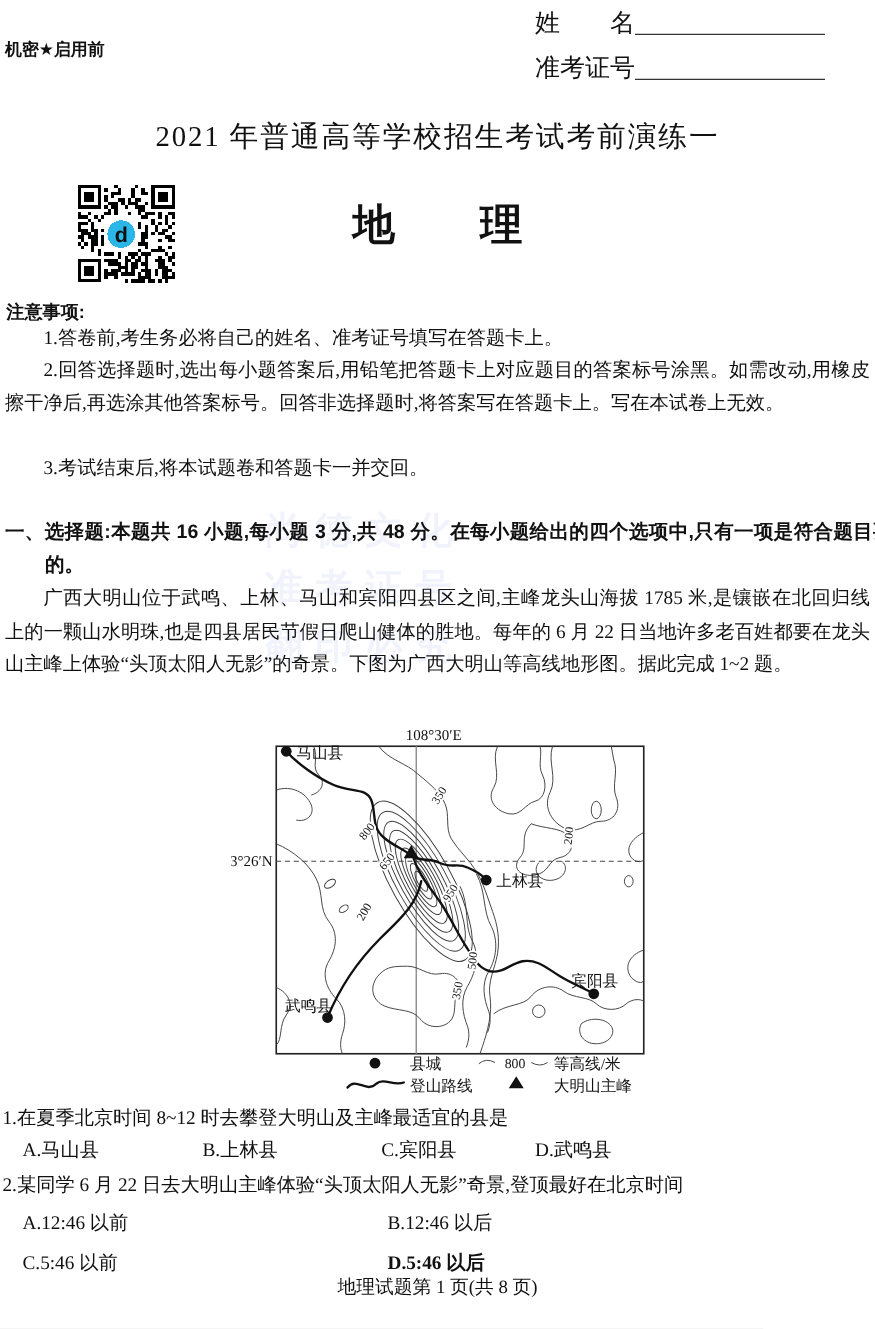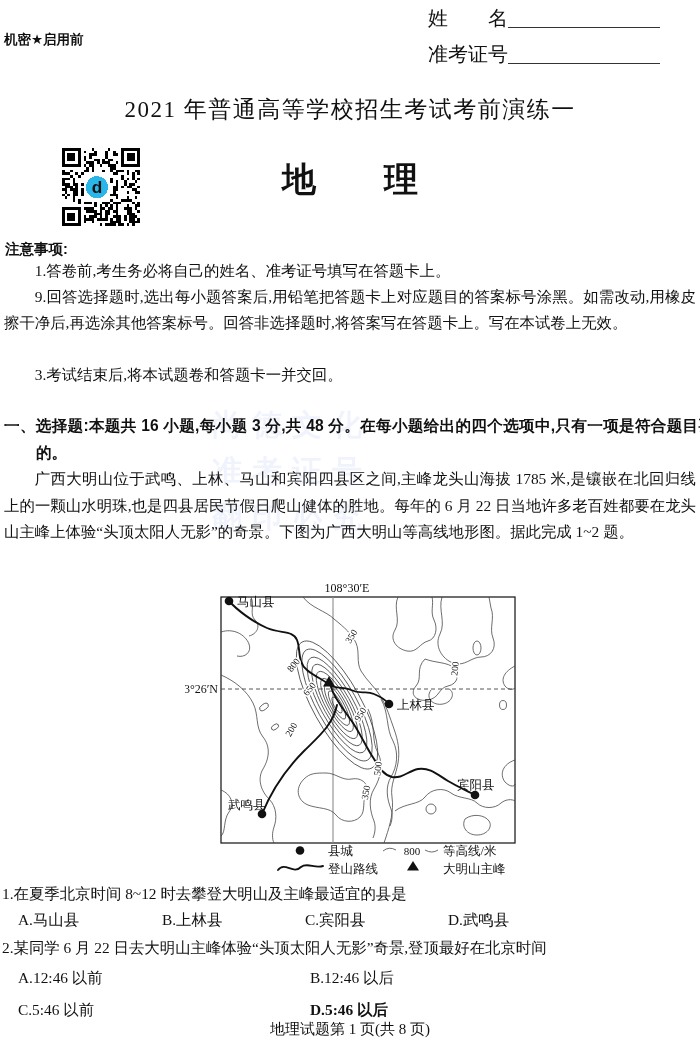--- a/index.html
+++ b/index.html
@@ -77,21 +77,21 @@
   <div class="abs subject-title">地　　理</div>
 
   <div class="abs watermark">
     <div>尚德文化</div>
     <div>准考证号</div>
     <div>翻印必究</div>
   </div>
 
   <div class="abs notice-h sans">注意事项:</div>
   <p class="abs body-p n1">1.答卷前,考生务必将自己的姓名、准考证号填写在答题卡上。</p>
-  <p class="abs body-p n2">9.回答选择题时,选出每小题答案后,用铅笔把答题卡上对应题目的答案标号涂黑。如需改动,用橡皮擦干净后,再选涂其他答案标号。回答非选择题时,将答案写在答题卡上。写在本试卷上无效。</p>
+  <p class="abs body-p n2">2.回答选择题时,选出每小题答案后,用铅笔把答题卡上对应题目的答案标号涂黑。如需改动,用橡皮擦干净后,再选涂其他答案标号。回答非选择题时,将答案写在答题卡上。写在本试卷上无效。</p>
   <p class="abs body-p n3">3.考试结束后,将本试题卷和答题卡一并交回。</p>
 
   <p class="abs section-h sans">一、选择题:本题共 16 小题,每小题 3 分,共 48 分。在每小题给出的四个选项中,只有一项是符合题目要求的。</p>
 
   <p class="abs body-p passage">广西大明山位于武鸣、上林、马山和宾阳四县区之间,主峰龙头山海拔 1785 米,是镶嵌在北回归线上的一颗山水明珠,也是四县居民节假日爬山健体的胜地。每年的 6 月 22 日当地许多老百姓都要在龙头山主峰上体验“头顶太阳人无影”的奇景。下图为广西大明山等高线地形图。据此完成 1~2 题。</p>
 
   <div class="abs figure">
     <svg width="345" height="302" viewBox="0 0 345 302">
 
       <rect x="36" y="19" width="294" height="246" fill="none" stroke="#222" stroke-width="1.3"></rect>
@@ -179,21 +179,21 @@
         <path d="M228 283 L222 292.5 L234 292.5 Z" fill="#111"></path>
         <text x="258" y="295" class="legend-t">大明山主峰</text>
       </g>
     </svg>
   </div>
 
   <p class="abs q-stem q1s">1.在夏季北京时间 8~12 时去攀登大明山及主峰最适宜的县是</p>
   <span class="abs opt" style="left:18px;top:910px;">A.马山县</span>
   <span class="abs opt" style="left:162px;top:910px;">B.上林县</span>
   <span class="abs opt" style="left:305px;top:910px;">C.宾阳县</span>
-  <span class="abs opt" style="left:448px;top:910px;">D.武鸣县</span>
+  <span class="abs opt" style="left:428px;top:910px;">D.武鸣县</span>
 
   <p class="abs q-stem q2s">2.某同学 6 月 22 日去大明山主峰体验“头顶太阳人无影”奇景,登顶最好在北京时间</p>
   <span class="abs opt" style="left:18px;top:968px;">A.12:46 以前</span>
   <span class="abs opt" style="left:310px;top:968px;">B.12:46 以后</span>
   <span class="abs opt" style="left:18px;top:1000px;">C.5:46 以前</span>
   <span class="abs opt" style="left:310px;top:1000px;font-weight:bold;">D.5:46 以后</span>
 
   <div class="abs footer">地理试题第 1 页(共 8 页)</div>
 
 </div>

